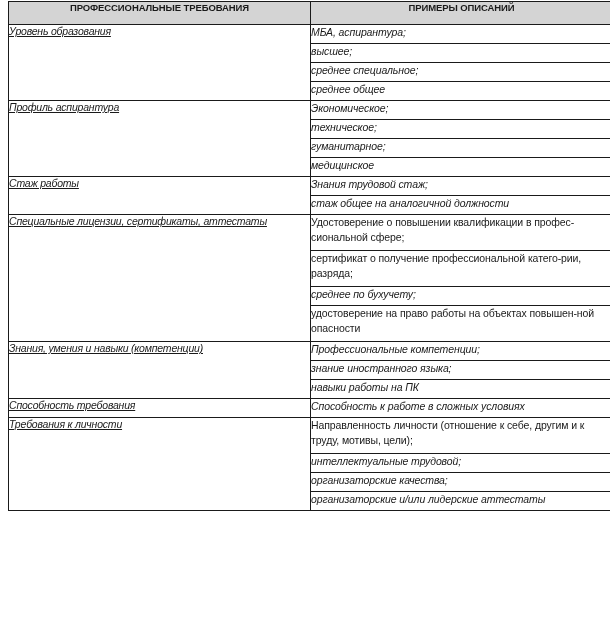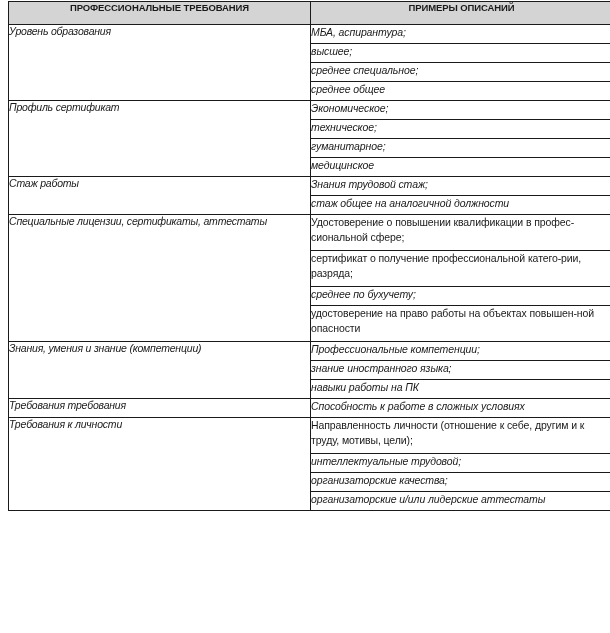--- a/index.html
+++ b/index.html
@@ -38,20 +38,21 @@
       font-size: 9.5px;
       font-weight: bold;
       text-align: center;
       vertical-align: middle;
       letter-spacing: -0.1px;
     }
     td.req {
       font-style: italic;
       padding: 4px 4px 0 5px;
       letter-spacing: -0.2px;
+      text-decoration: underline;
     }
     td.ex {
       padding: 5px 4px 0 6px;
       line-height: 15px;
       letter-spacing: -0.1px;
     }
     tr.h1 td.ex { height: 18px; font-style: italic; }
     tr.h2 td.ex { height: 35px; }
   </style>
 </head>
@@ -78,21 +79,21 @@
       <td class="ex">высшее;</td>
     </tr>
     <tr class="h1">
       <td class="ex">среднее специальное;</td>
     </tr>
     <tr class="h1">
       <td class="ex">среднее общее</td>
     </tr>
 
     <tr class="h1">
-      <td class="req" rowspan="4">Профиль сертификат</td>
+      <td class="req" rowspan="4">Профиль аспирантура</td>
       <td class="ex">Экономическое;</td>
     </tr>
     <tr class="h1">
       <td class="ex">техническое;</td>
     </tr>
     <tr class="h1">
       <td class="ex">гуманитарное;</td>
     </tr>
     <tr class="h1">
       <td class="ex">медицинское</td>
@@ -114,32 +115,32 @@
       <td class="ex">сертификат о получение профессиональной катего-рии, разряда;</td>
     </tr>
     <tr class="h1">
       <td class="ex">среднее по бухучету;</td>
     </tr>
     <tr class="h2">
       <td class="ex">удостоверение на право работы на объектах повышен-ной опасности</td>
     </tr>
 
     <tr class="h1">
-      <td class="req" rowspan="3">Знания, умения и знание (компетенции)</td>
+      <td class="req" rowspan="3">Знания, умения и навыки (компетенции)</td>
       <td class="ex">Профессиональные компетенции;</td>
     </tr>
     <tr class="h1">
       <td class="ex">знание иностранного языка;</td>
     </tr>
     <tr class="h1">
       <td class="ex">навыки работы на ПК</td>
     </tr>
 
     <tr class="h1">
-      <td class="req">Требования требования</td>
+      <td class="req">Способность требования</td>
       <td class="ex">Способность к работе в сложных условиях</td>
     </tr>
 
     <tr class="h2">
       <td class="req" rowspan="4">Требования к личности</td>
       <td class="ex">Направленность личности (отношение к себе, другим и к труду, мотивы, цели);</td>
     </tr>
     <tr class="h1">
       <td class="ex">интеллектуальные трудовой;</td>
     </tr>

